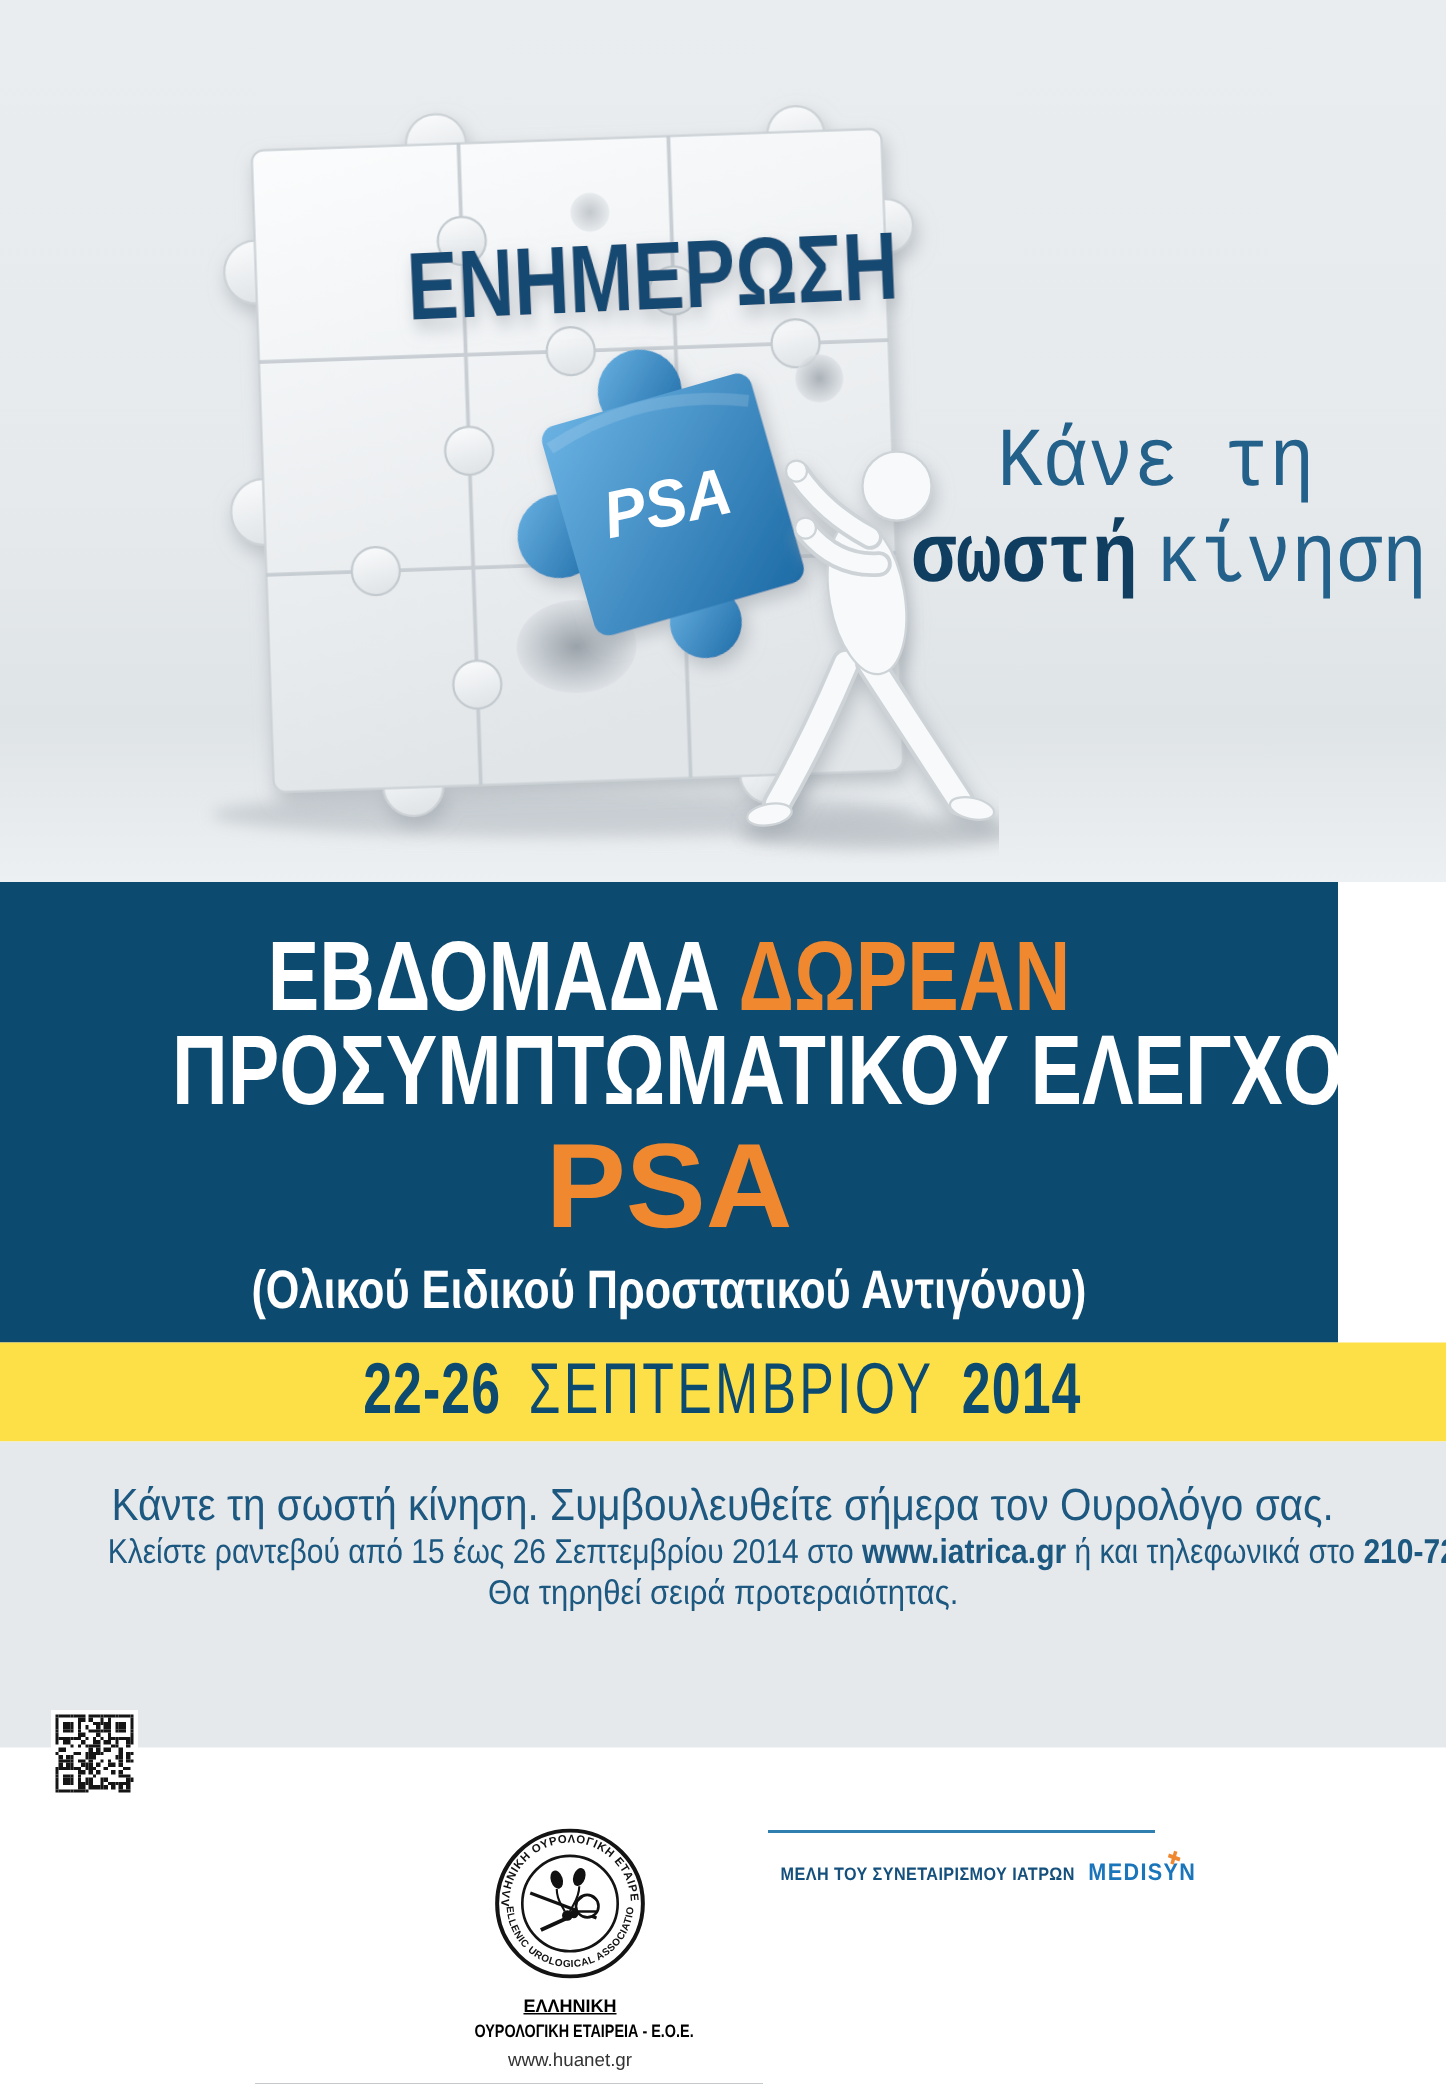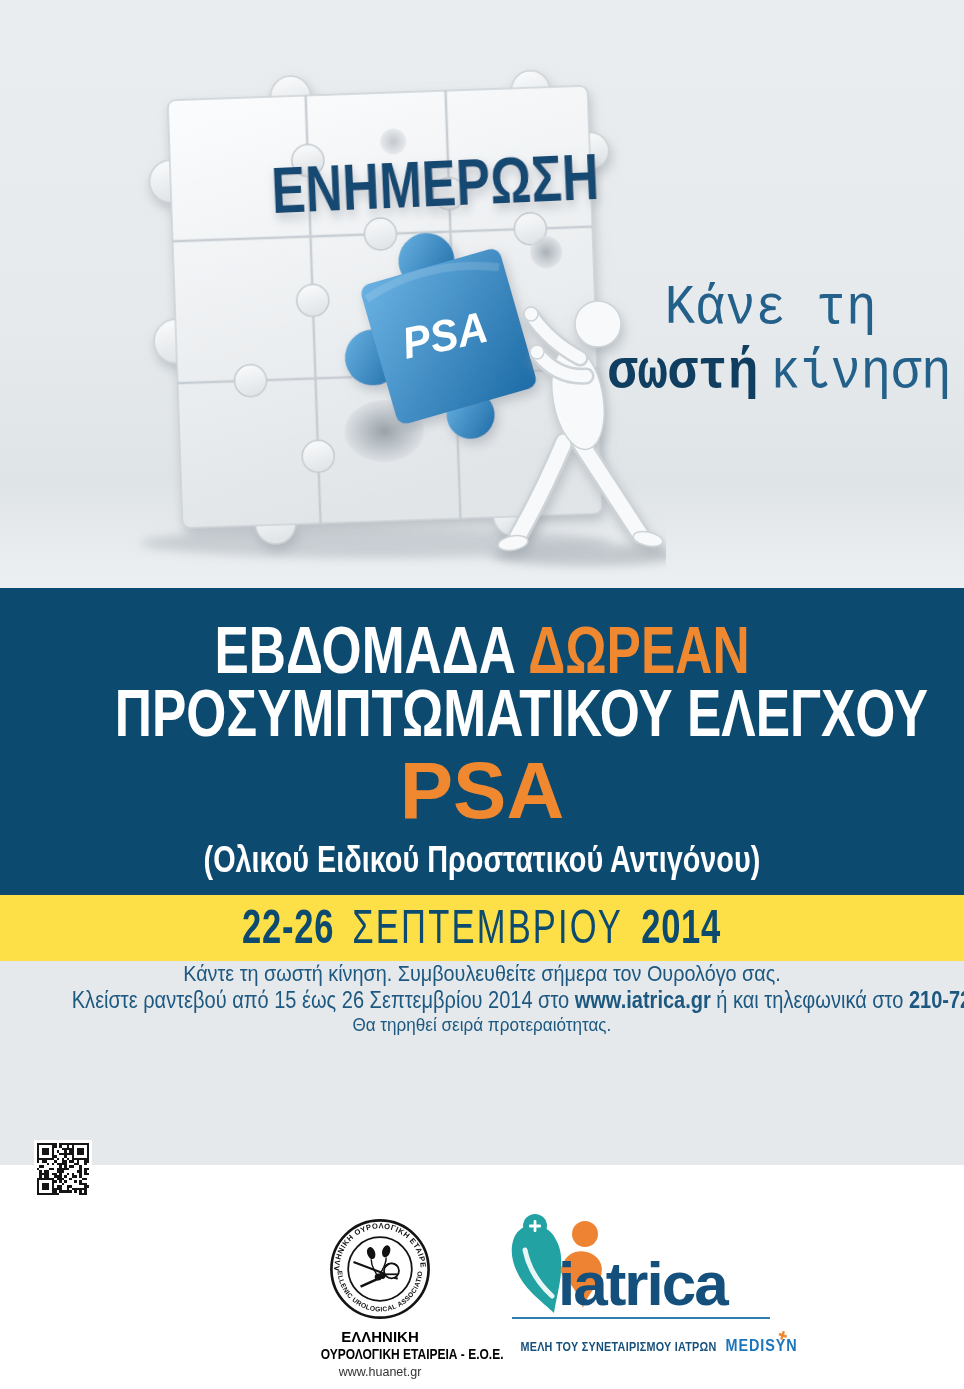--- a/index.html
+++ b/index.html
@@ -12,55 +12,55 @@
   .puzzle-svg{position:absolute;left:118px;top:46px;width:548px;height:540px;}
   .slogan{position:absolute;left:588px;top:276px;width:366px;text-align:center;color:#23608a;font-family:Liberation Mono, monospace;}
   .slogan-l1,.slogan-l2{display:block;font-size:56px;line-height:64px;}
   .slogan-bold{font-weight:700;color:#103e60;margin-right:13px;}
 
   
   .sx72,.sx78,.sx80,.sx85,.sx87,.sx90{display:inline-block;white-space:nowrap;transform-origin:50% 50%;}
   .sx72{transform:scaleX(.72);} .sx78{transform:scaleX(.78);} .sx80{transform:scaleX(.80);} .sx87{transform:scaleX(.87);} .sx90{transform:scaleX(.90);}
 
   
-  .banner{position:absolute;left:0;top:588px;width:964px;height:307px;background:#0d4a70;
+  .banner{position:absolute;left:0;top:588px;width:892px;height:307px;background:#0d4a70;
           color:#ffffff;text-align:center;}
   .banner-line{font-size:66px;font-weight:700;line-height:63px;}
   .banner-line.first{padding-top:31px;}
   .hl-orange{color:#f0882f;}
   .banner-psa{font-size:80px;line-height:84px;font-weight:700;color:#f0882f;margin-top:4px;}
   .banner-sub{font-size:36px;line-height:48px;font-weight:700;margin-top:3px;}
 
   
   .dateband{position:absolute;left:0;top:895px;width:964px;height:66px;background:#fde047;
             color:#0d4a70;font-size:48px;line-height:64px;text-align:center;}
   .date-range,.date-year{font-weight:700;letter-spacing:1px;}
   .date-month{font-weight:400;letter-spacing:3px;margin:0 12px;}
 
   
   .info{position:absolute;left:0;top:961px;width:964px;height:204px;background:#e6e9ec;
         color:#1c5880;text-align:center;}
   .info p{margin:0;}
-  .p1{font-size:22px;}
+  .p1{padding-top:26px;font-size:30px;}
   .p2{margin-top:12px;font-size:21px;font-weight:700;line-height:30px;}
   .p3{margin-top:12px;font-size:23px;}
-  .p4{margin-top:4px;font-size:19px;}
+  .p4{margin-top:4px;font-size:23px;}
   .b{font-weight:700;}
 
   
   .qr{position:absolute;left:34px;top:1140px;width:58px;height:58px;background:#ffffff;
       display:grid;grid-template-columns:repeat(21,1fr);grid-template-rows:repeat(21,1fr);
       padding:3px;box-sizing:border-box;}
   .qr b{display:block;}
   .qr b.on{background:#151515;}
 
   
   .hua{position:absolute;left:298px;top:1216px;width:164px;text-align:center;color:#000;}
   .hua svg{width:106px;height:106px;}
-  .hua-name{font-size:15px;font-weight:700;line-height:17px;margin-top:2px;}
+  .hua-name{font-size:12px;font-weight:700;line-height:17px;margin-top:2px;text-decoration:underline;}
   .hua-url{font-size:12.5px;color:#333;margin-top:3px;}
 
   .iatrica{position:absolute;left:505px;top:1212px;width:272px;}
   .iat-top{position:relative;height:97px;}
   .iat-mark{position:absolute;left:0;top:0;width:112px;height:102px;}
   .iat-word{position:absolute;left:53px;top:36px;font-size:62px;font-weight:700;color:#15507c;
             letter-spacing:-2px;}
   .iat-tag{margin-top:3px;text-align:center;}
   .iat-syn{color:#f0882f;font-style:italic;font-weight:700;font-size:17px;letter-spacing:1px;margin-right:6px;}
   .iat-tagline{color:#15507c;font-weight:700;font-size:14.5px;letter-spacing:.5px;}
@@ -665,33 +665,19 @@
       </g>
     </svg>
     <div class="hua-name">
       <span>ΕΛΛΗΝΙΚΗ</span><br>
       <span class="sx80"><span>ΟΥΡΟΛΟΓΙΚΗ ΕΤΑΙΡΕΙΑ - Ε.Ο.Ε.</span></span>
     </div>
     <div class="hua-url">www.huanet.gr</div>
   </div>
 
   <div class="iatrica">
-    <div class="iat-top">
-      <svg class="iat-mark" viewBox="0 0 112 102">
-        <path d="M50 26 C42 10 16 8 9 26 C2 44 12 66 27 81 C35 89 44 96 49 101 C51 88 55 74 56 60 C57 45 56 36 50 26 Z" fill="#23a2a3"></path>
-        <path d="M20 38 C24 58 34 72 47 84" stroke="#ffffff" stroke-width="5" fill="none" stroke-linecap="round" opacity="0.9"></path>
-        <circle cx="30" cy="14" r="12" fill="#23a2a3"></circle>
-        <rect x="24" y="12.6" width="12" height="2.8" rx="1" fill="#ffffff"></rect>
-        <rect x="28.6" y="8" width="2.8" height="12" rx="1" fill="#ffffff"></rect>
-        <g fill="#ee8433">
-          <circle cx="80" cy="22" r="13"></circle>
-          <path d="M58 52 C62 40 76 36 87 42 C98 48 100 60 92 72 C86 81 80 88 78 96 C74 84 68 74 60 66 C54 60 55 57 58 52 Z"></path>
-        </g>
-      </svg>
-      <span class="iat-word">iatrica</span>
-    </div>
     <div class="iat-divider"></div>
     <div class="iat-members">
       <span class="sx90"><span class="members-text">ΜΕΛΗ ΤΟΥ ΣΥΝΕΤΑΙΡΙΣΜΟΥ ΙΑΤΡΩΝ</span><span class="medisyn"><span>MEDISYN</span><i></i></span></span>
     </div>
   </div>
 
 </div>
 
 </body></html>

